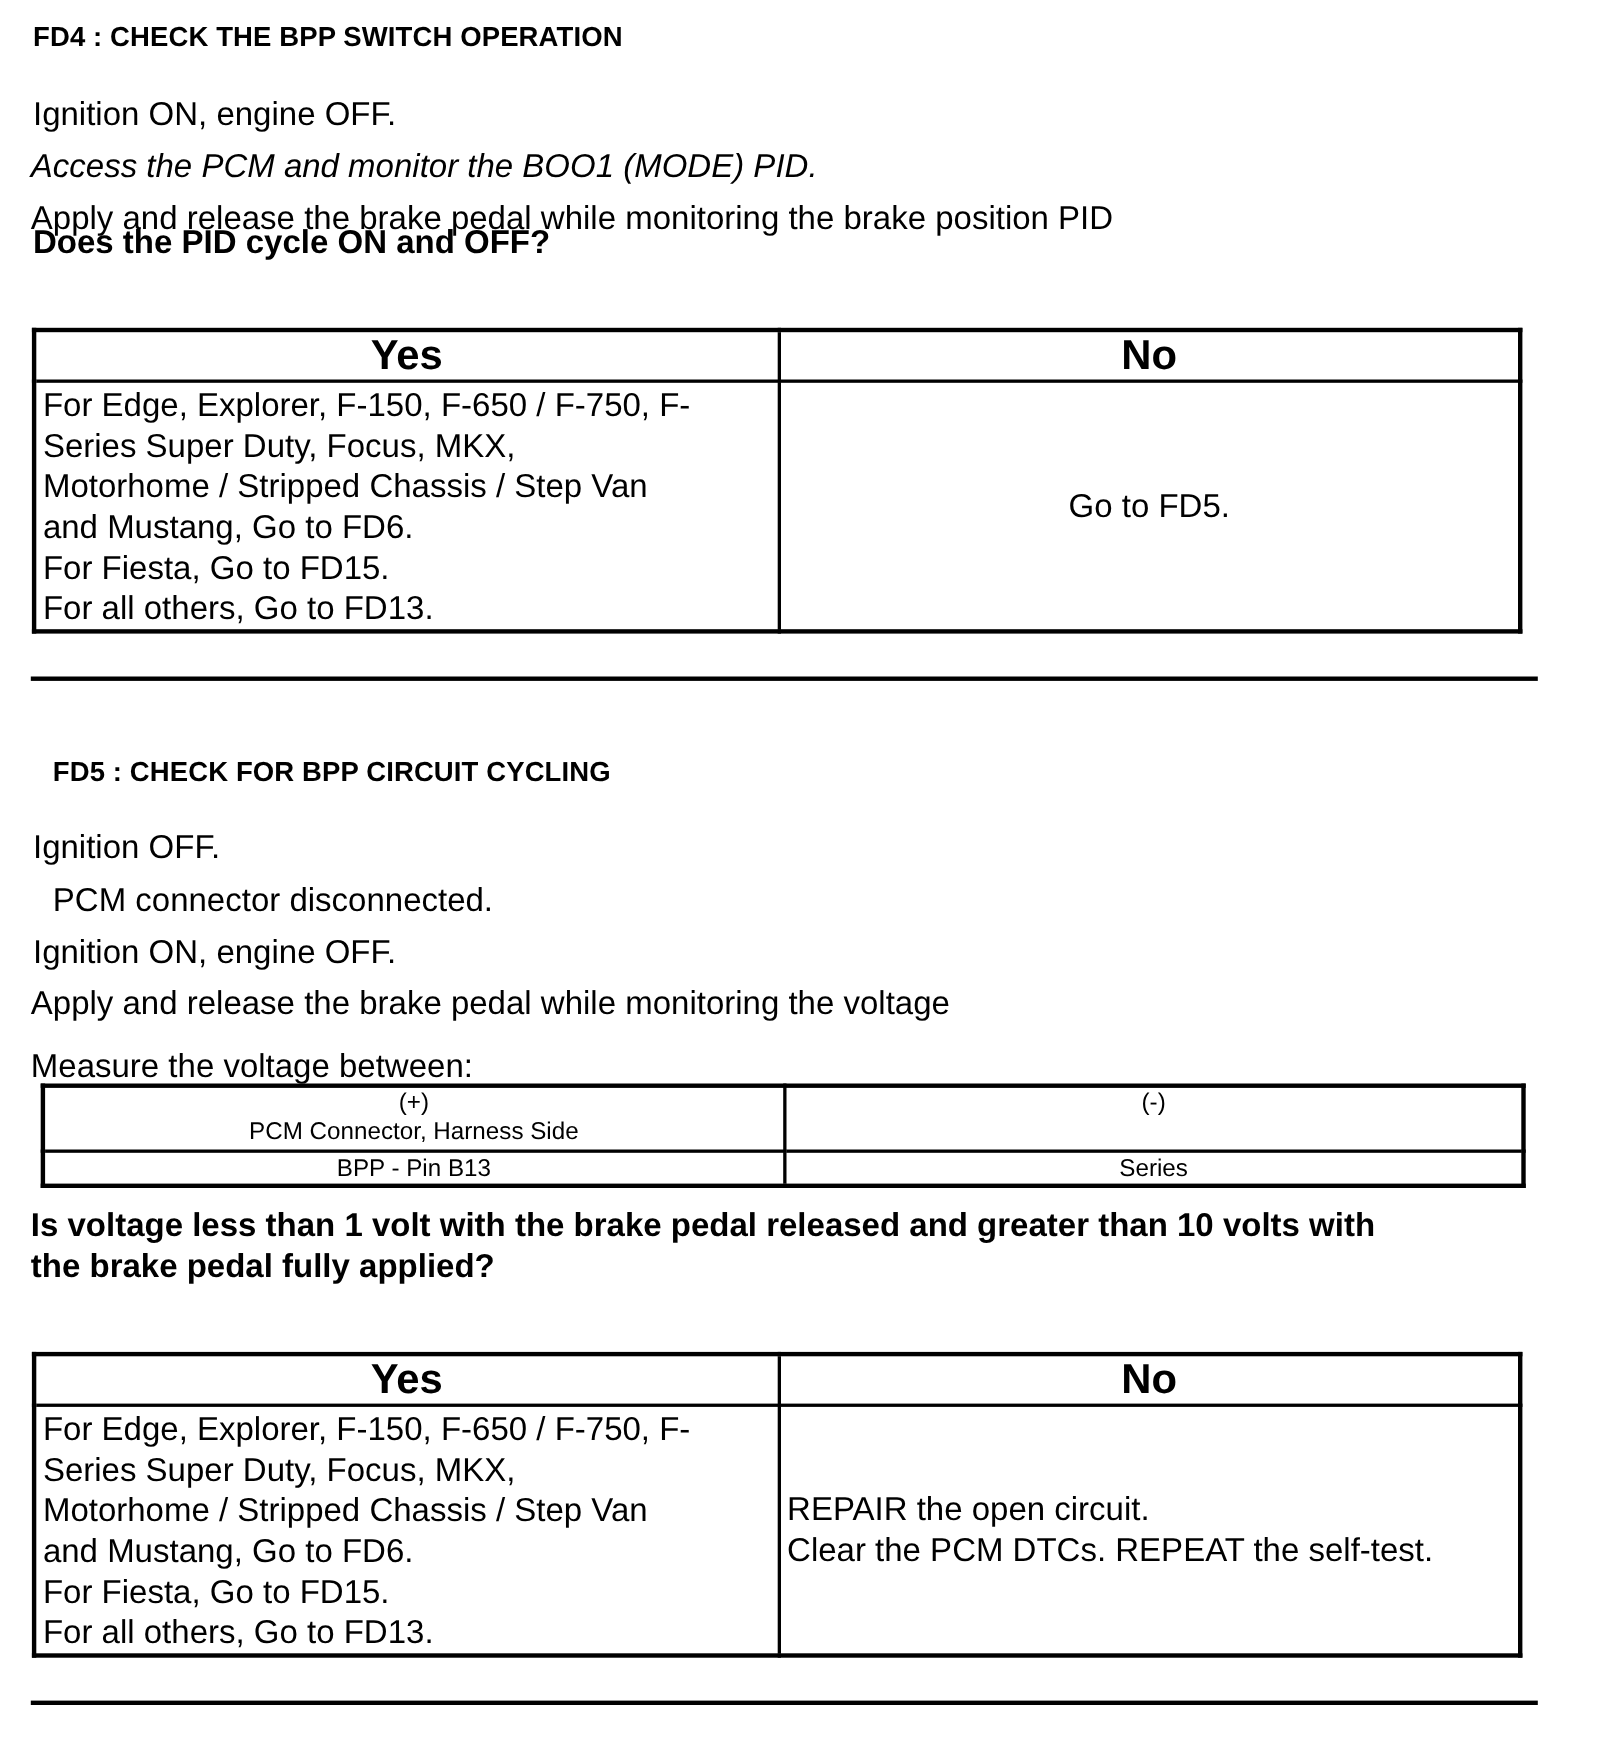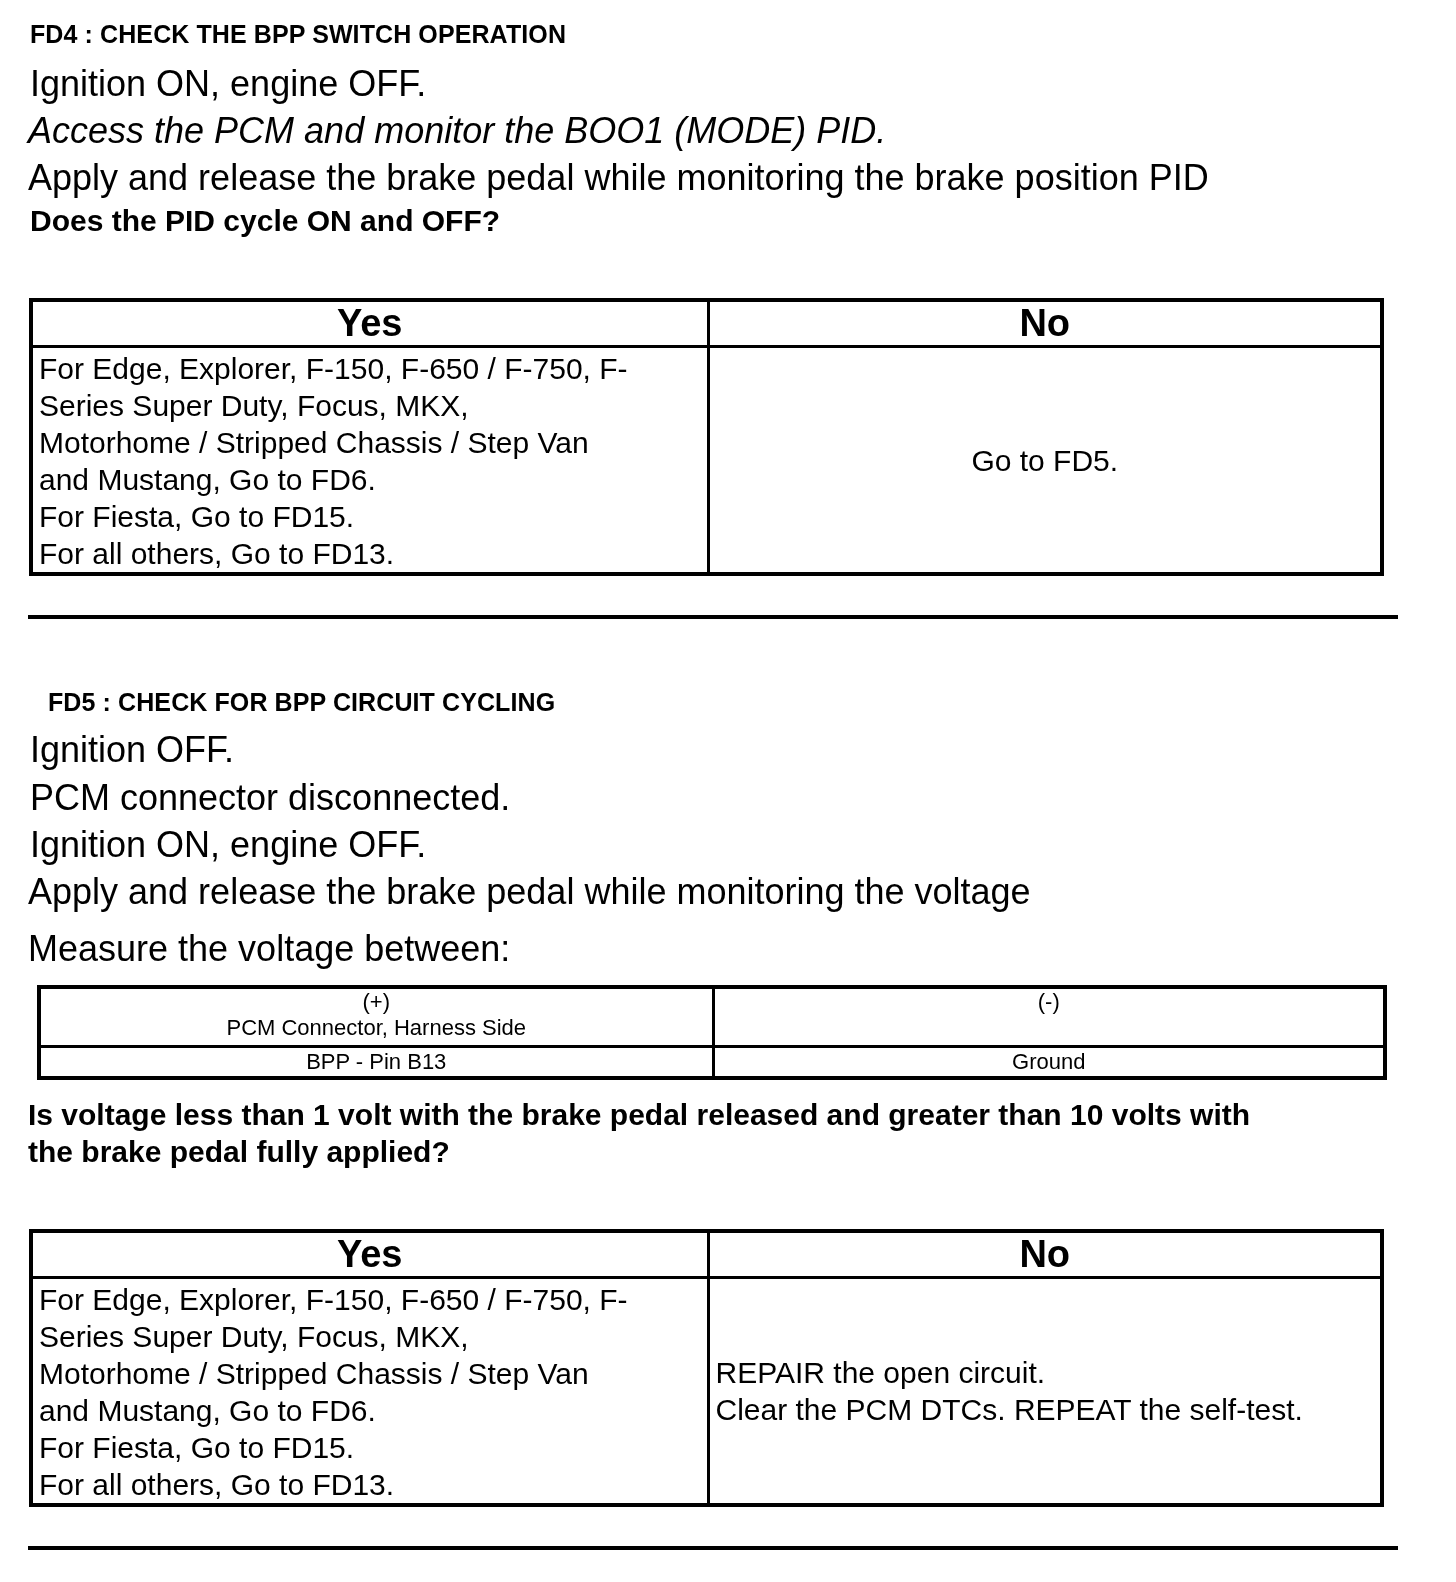--- a/index.html
+++ b/index.html
@@ -2,21 +2,21 @@
 <html><head>
   <meta charset="utf-8">
   <style>
     html, body { margin: 0; padding: 0; background: #ffffff; }
     body {
       width: 1456px; height: 1582px; position: relative; overflow: hidden;
       font-family: "Liberation Sans", sans-serif; color: #000;
     }
     .abs { position: absolute; white-space: nowrap; }
     .heading { font-weight: bold; font-size: 25px; letter-spacing: 0.1px; }
-    .line { font-size: 36px; }
+    .line { font-size: 30px; margin-top: 25px; }
     .question { font-weight: bold; font-size: 30px; }
     .rule { position: absolute; left: 28px; width: 1370px; height: 4px; background: #000; }
 
     table.yn {
       position: absolute; border-collapse: collapse; table-layout: fixed;
       border: 4px solid #000;
     }
     table.yn td, table.yn th { border: 3px solid #000; padding: 0; vertical-align: top; }
     table.yn th { font-weight: bold; font-size: 38px; height: 40px; text-align: center; vertical-align: middle; }
     table.yn td.yes { font-size: 30px; line-height: 37px; padding: 2px 0 0 6px; white-space: nowrap; }
@@ -64,21 +64,21 @@
       <div>Go to FD5.</div>
     </td>
   </tr>
 </tbody>
   </table>
 
 <div class="rule" style="top:615px;"></div>
 
 <div class="abs heading" style="left:30px; top:688px;margin-left:18px;">FD5 : CHECK FOR BPP CIRCUIT CYCLING</div>
 <div class="abs line" style="left:30px; top:729px;">Ignition OFF.</div>
-<div class="abs line" style="left:30px; top:777px;">PCM connector disconnected.</div>
+<div class="abs line" style="left:48px; top:777px;">PCM connector disconnected.</div>
 <div class="abs line" style="left:30px; top:824px;">Ignition ON, engine OFF.</div>
 <div class="abs line" style="left:28px; top:871px;">Apply and release the brake pedal while monitoring the voltage</div>
 <div class="abs line" style="left:28px; top:928px;">Measure the voltage between:</div>
 
 <table class="meas">
   <colgroup>
       <col style="width:674px">
       <col>
     </colgroup>
   <tbody>
@@ -86,21 +86,21 @@
     <td class="hdr">
       <div>(+)</div>
       <div>PCM Connector, Harness Side</div>
     </td>
     <td class="hdr">
       <div>(-)</div>
     </td>
   </tr>
   <tr>
     <td class="val">BPP - Pin B13</td>
-    <td class="val">Ground</td>
+    <td class="val">Series</td>
   </tr>
 </tbody>
   </table>
 
 <div class="abs question" style="left:28px; top:1098px;">Is voltage less than 1 volt with the brake pedal released and greater than 10 volts with</div>
 <div class="abs question" style="left:28px; top:1135px;">the brake pedal fully applied?</div>
 
 <table class="yn" style="left:29px; top:1229px; width:1355px;">
   <colgroup>
       <col style="width:677px">

